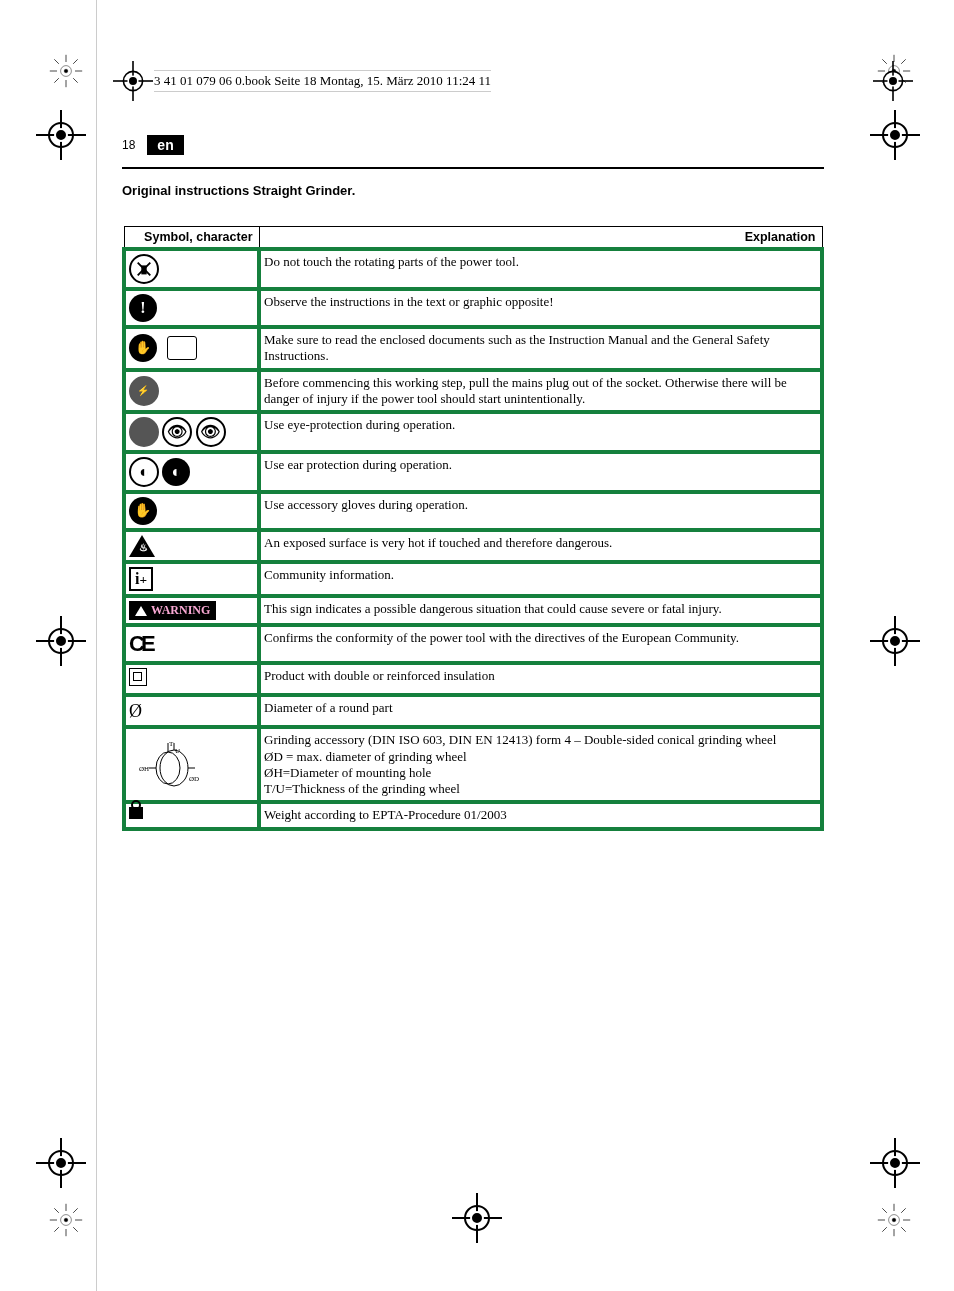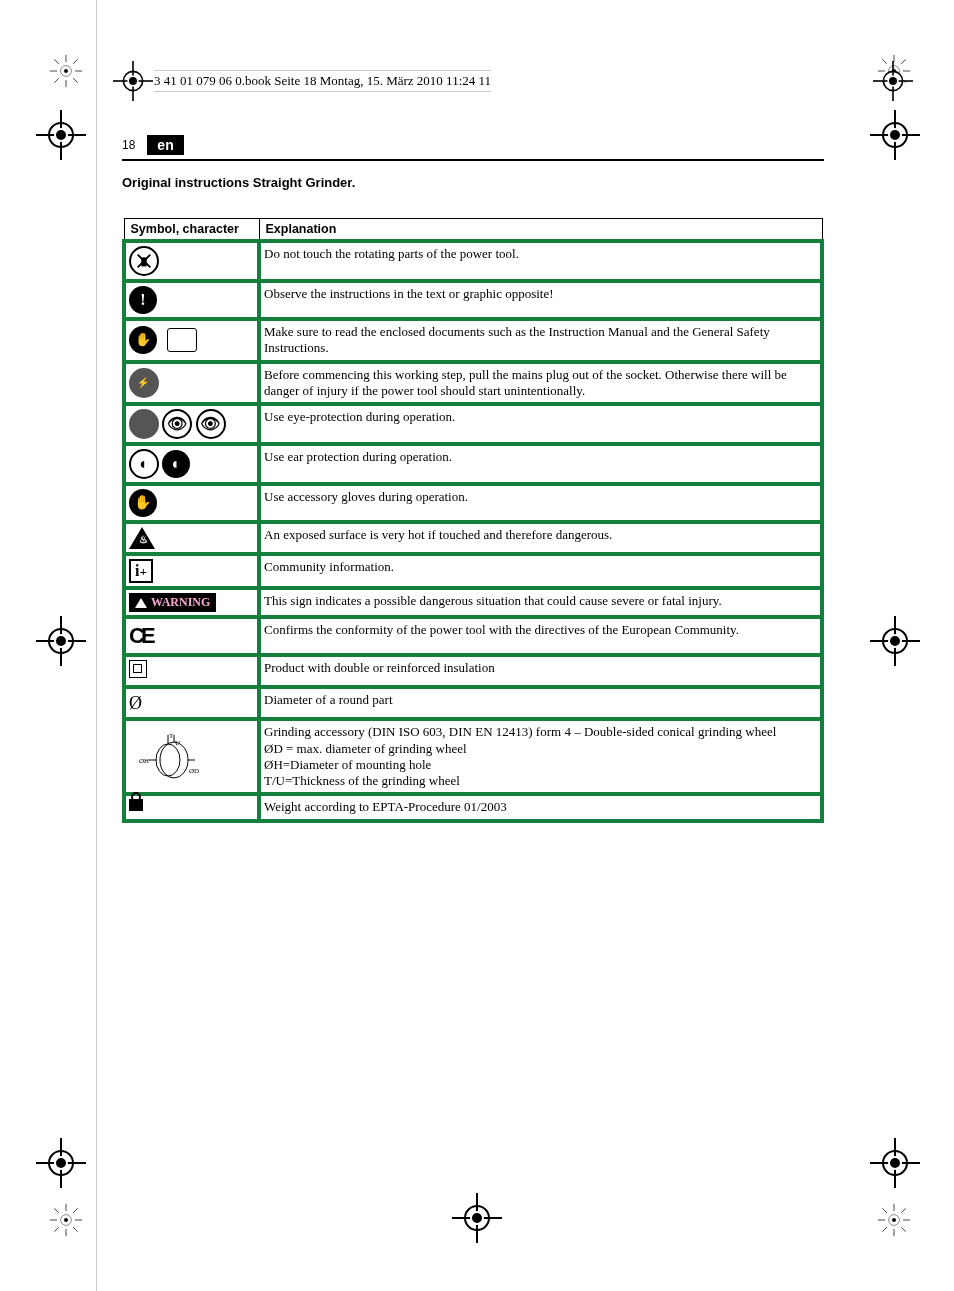--- a/index.html
+++ b/index.html
@@ -6,27 +6,27 @@
 .print-mark{position:absolute;display:flex;align-items:center}
 .rotor{width:36px;height:36px}
 .regmark{width:22px;height:22px;border:2px solid #000;border-radius:50%;display:flex;align-items:center;justify-content:center;position:relative;background:#fff}
 .regmark::before,.regmark::after{content:'';position:absolute;background:#000}
 .regmark::before{width:2px;height:50px;top:-14px}
 .regmark::after{height:2px;width:50px;left:-14px}
 .regmark .inner{width:10px;height:10px;background:#000;border-radius:50%;border:2px solid #fff;position:relative;z-index:1}
 .header-line{position:absolute;top:68px;left:120px;right:48px;display:flex;align-items:center;gap:8px}
 .header-line .txt{font-family:Georgia,serif;font-size:13px;padding:2px 0;border-top:1px solid #ccc;border-bottom:1px solid #ccc;flex:0 0 auto}
 .page{position:absolute;left:122px;top:135px;width:702px}
-.pagehdr{display:flex;align-items:center;gap:12px;border-bottom:2px solid #000;padding-bottom:4px}
+.pagehdr{display:flex;align-items:center;gap:12px;border-bottom:2px solid #000;padding-bottom:12px}
 .pagenum{font-size:12px}
 .langbox{background:#000;color:#fff;font-weight:bold;padding:2px 10px;font-size:14px}
 .subtitle{font-weight:bold;font-size:13px;margin-top:14px}
 .title{font-weight:bold;font-size:18px;margin-top:8px}
 table{border-collapse:collapse;width:100%;margin-top:28px}
-th{font-weight:bold;text-align:left;border:1px solid #000;padding:3px 6px;font-size:12.5px}
+th{font-weight:bold;text-align:right;border:1px solid #000;padding:3px 6px;font-size:12.5px}
 td{border:4px solid #15803d;padding:3px 3px;vertical-align:top;font-family:Georgia,'Times New Roman',serif;font-size:13px;line-height:1.25}
 td.sym{width:125px;vertical-align:middle}
 .ic{display:inline-flex;align-items:center;justify-content:center;vertical-align:middle}
 .circ{width:26px;height:26px;border:2.5px solid #000;border-radius:50%;display:inline-flex;align-items:center;justify-content:center;font-weight:bold;font-size:16px}
 .solid{background:#000;color:#fff;border:none;width:28px;height:28px}
 .warnbox{background:#000;color:#f9a8d4;font-weight:bold;padding:2px 6px;font-size:12px;display:inline-flex;align-items:center;gap:4px}
 .warntri{width:0;height:0;border-left:6px solid transparent;border-right:6px solid transparent;border-bottom:10px solid #fff;display:inline-block}
 .ce{font-weight:bold;font-size:22px;font-family:Arial;letter-spacing:-4px}
 .sq{display:inline-block;border:1.5px solid #000;width:16px;height:16px;position:relative}
 .sq::after{content:'';position:absolute;border:1.5px solid #000;width:7px;height:7px;top:3px;left:3px}

